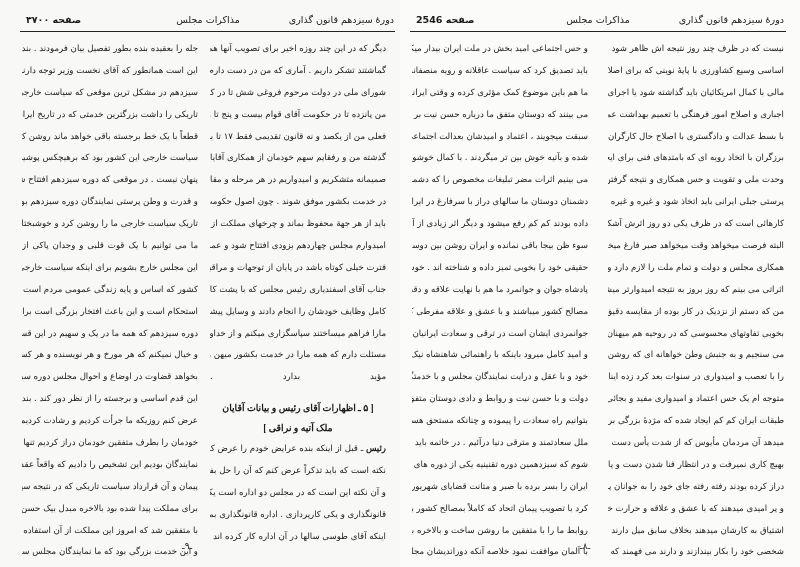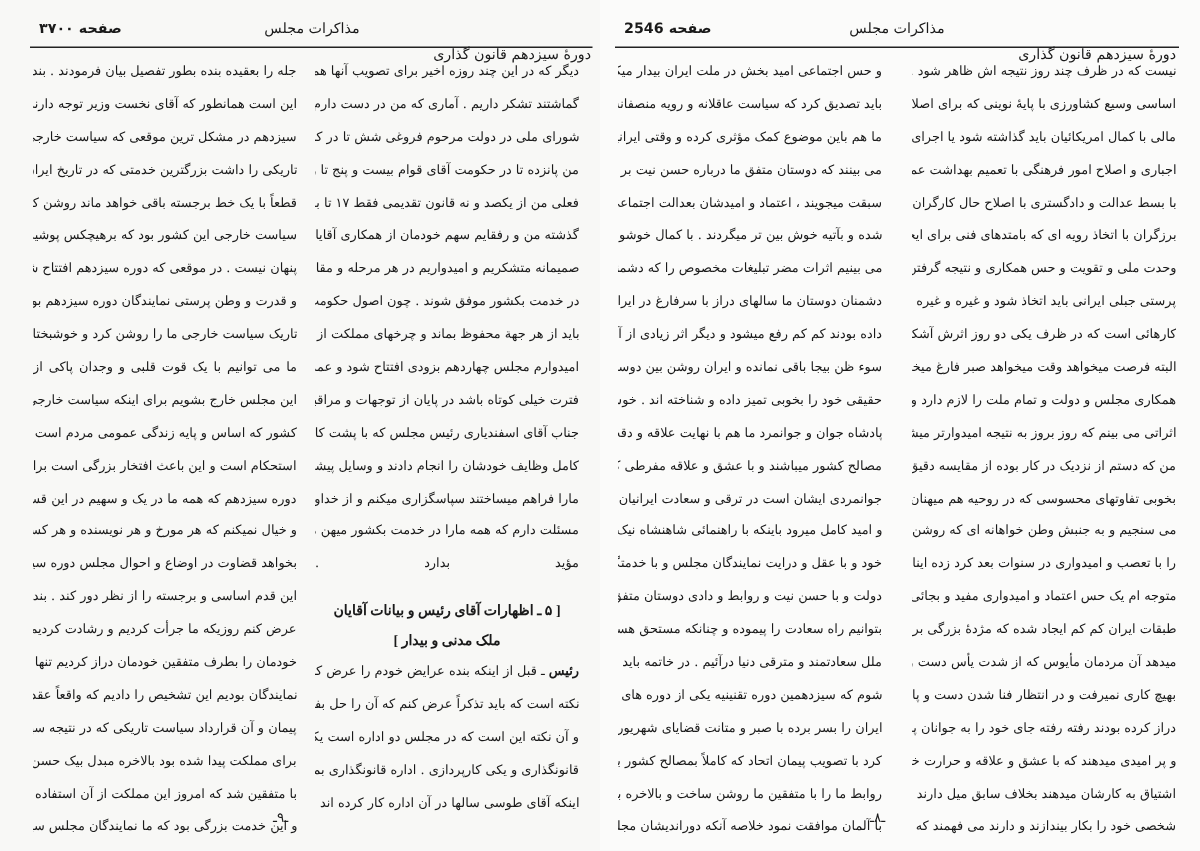--- a/index.html
+++ b/index.html
@@ -4,21 +4,21 @@
 <style>
   html,body{margin:0;padding:0;}
   body{width:800px;height:567px;background:#f7f7f5;position:relative;overflow:hidden;
        font-family:"DejaVu Sans",sans-serif;color:#1a1a1a;}
   .page{position:absolute;top:0;height:567px;}
   .page.left{left:0;width:400px;background:#f8f8f6;}
   .page.right{left:400px;width:400px;background:#fbfbfa;}
   .running-head{position:absolute;top:14px;height:16px;direction:rtl;font-size:9.5px;}
   .page.left .running-head{left:22px;width:372px;}
   .page.right .running-head{left:12px;width:372px;}
-  .rh-period{position:absolute;right:0;top:17px;margin-left:16px;}
+  .rh-period{position:absolute;right:0;top:0;margin-left:16px;}
   .rh-title{position:absolute;left:50%;transform:translateX(-50%);top:0;}
   .rh-page{position:absolute;left:4px;top:0;font-weight:bold;}
   .rule{position:absolute;top:31px;height:1px;background:#222;}
   .page.left .rule{left:20px;width:375px;}
   .page.right .rule{left:10px;width:376px;}
   .col{position:absolute;top:38px;width:176px;direction:rtl;text-align:justify;
        font-family:"DejaVu Serif",serif;font-size:8.6px;line-height:21.9px;}
   .col .ln{display:block;white-space:nowrap;overflow:hidden;text-align:justify;text-align-last:justify;height:21.9px;}
   .page.left .col.c1{left:22px;}
   .page.left .col.c2{left:210px;}
@@ -54,21 +54,21 @@
       <span class="ln">باید از هر جهة محفوظ بماند و چرخهای مملکت از کار نیفتد</span>
       <span class="ln">امیدوارم مجلس چهاردهم بزودی افتتاح شود و عمر روزهای</span>
       <span class="ln">فترت خیلی کوتاه باشد در پایان از توجهات و مراقبتهای</span>
       <span class="ln">جناب آقای اسفندیاری رئیس مجلس که با پشت کار و جدیت</span>
       <span class="ln">کامل وظایف خودشان را انجام دادند و وسایل پیشرفت کار</span>
       <span class="ln">مارا فراهم میساختند سپاسگزاری میکنم و از خداوند متعال</span>
       <span class="ln">مسئلت دارم که همه مارا در خدمت بکشور میهن موفق و</span>
       <span class="ln">مؤید بدارد .</span>
       <span class="gap"></span>
       <span class="section-head">[ ۵ ـ اظهارات آقای رئیس و بیانات آقایان</span>
-      <span class="section-head">ملک مدنی و بیدار ]</span>
+      <span class="section-head">ملک آتیه و نراقی ]</span>
       <span class="ln"><span class="speaker">رئیس</span><span> ـ قبل از اینکه بنده عرایض خودم را عرض کنم یک</span></span>
       <span class="ln"><span>نکته است که باید تذکراً عرض کنم که آن را حل بفرمایند</span></span>
       <span class="ln"><span>و آن نکته این است که در مجلس دو اداره است یکی اداره</span></span>
       <span class="ln"><span>قانونگذاری و یکی کارپردازی . اداره قانونگذاری بمناسبت</span></span>
       <span class="ln"><span>اینکه آقای طوسی سالها در آن اداره کار کرده اند و مستحضر</span></span>
     </div>
   <div class="col c1" id="lp-left-col">
       <span class="ln">جله را بعقیده بنده بطور تفصیل بیان فرمودند . بنده عقیده ام</span>
       <span class="ln">این است همانطور که آقای نخست وزیر توجه دارند مجلس</span>
       <span class="ln">سیزدهم در مشکل ترین موقعی که سیاست خارجی ما سیاست</span>

